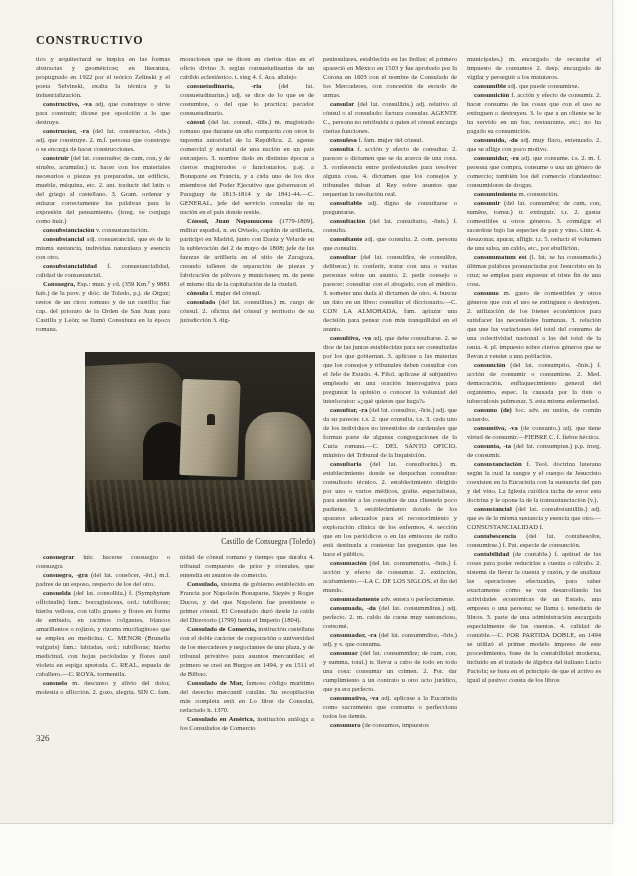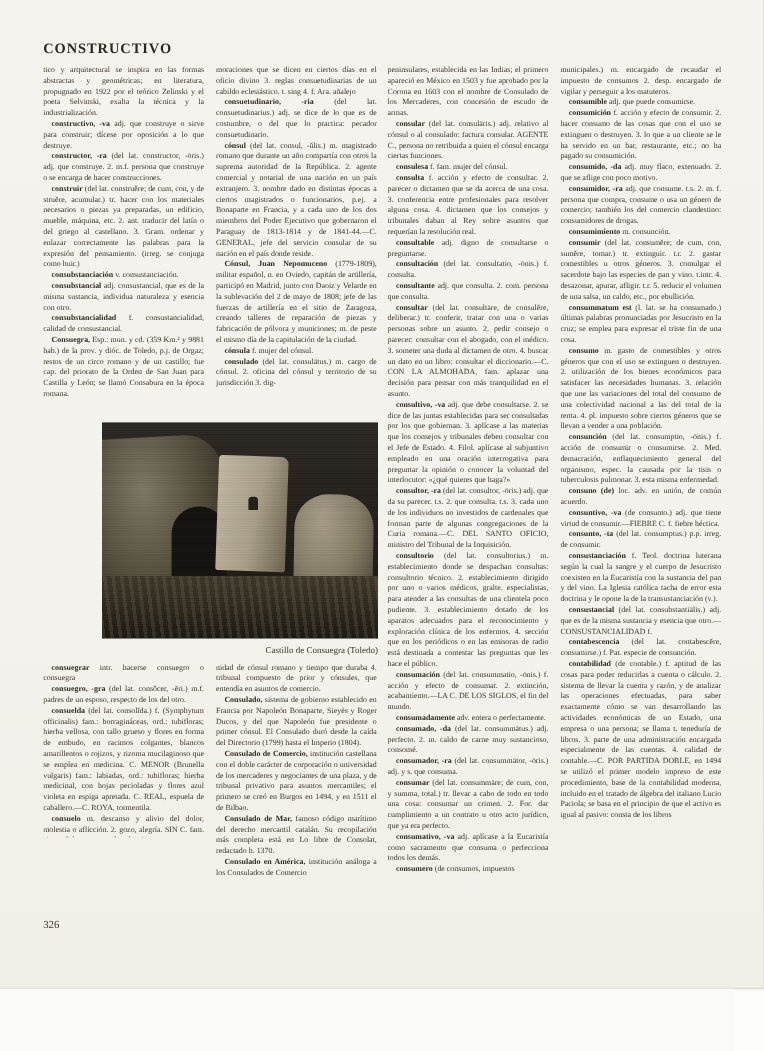--- a/index.html
+++ b/index.html
@@ -8,21 +8,20 @@
     background:#fdfdfc;
     font-family:"Liberation Serif", serif;
   }
   
   .paper{
     position:absolute;left:0;top:0;width:612px;height:823px;
     background:linear-gradient(180deg,#f5f3ee 0%,#f4f2ec 60%,#f1efe8 100%);
     border-right:1px solid #ddd9d0;
     border-bottom:1px solid #d8d4ca;
     box-shadow:1px 1px 3px rgba(0,0,0,0.08);
-    padding-left:24px;
   }
   .below-paper{
     position:absolute;left:0;top:824px;width:612px;height:52px;
     background:#fafaf7;
   }
   .page-header{
     position:absolute;left:36px;top:33px;
     font-weight:bold;font-size:12px;letter-spacing:0.8px;color:#2c2921;
   }
   .col{
@@ -33,21 +32,21 @@
   .col p.entry{text-indent:7px;}
   .col p.cont{text-indent:0;}
   .col b{font-weight:bold;color:#2e2a21;}
   #col1-top{left:36px;top:54px;height:296px;}
   #col2-top{left:180px;top:54px;height:296px;}
   #col1-bottom{left:36px;top:552px;height:146px;}
   #col2-bottom{left:180px;top:552px;height:208px;}
   #col3{left:323px;top:54px;height:706px;}
   #col4{left:467px;top:54px;height:706px;}
   .page-number{
-    position:absolute;left:36px;top:733px;font-size:9px;color:#3b362c;margin-top:32px;
+    position:absolute;left:36px;top:733px;font-size:9px;color:#3b362c;
   }
   
   .photo{
     position:absolute;left:85px;top:352px;width:230px;height:180px;
     background:linear-gradient(180deg,#262necessary 0%,#1d1b17 100%);
     background:linear-gradient(180deg,#2b2823 0%,#211e19 55%,#191712 100%);
     overflow:hidden;
   }
   .photo .left-wall{
     position:absolute;left:-8px;top:12px;width:110px;height:150px;

